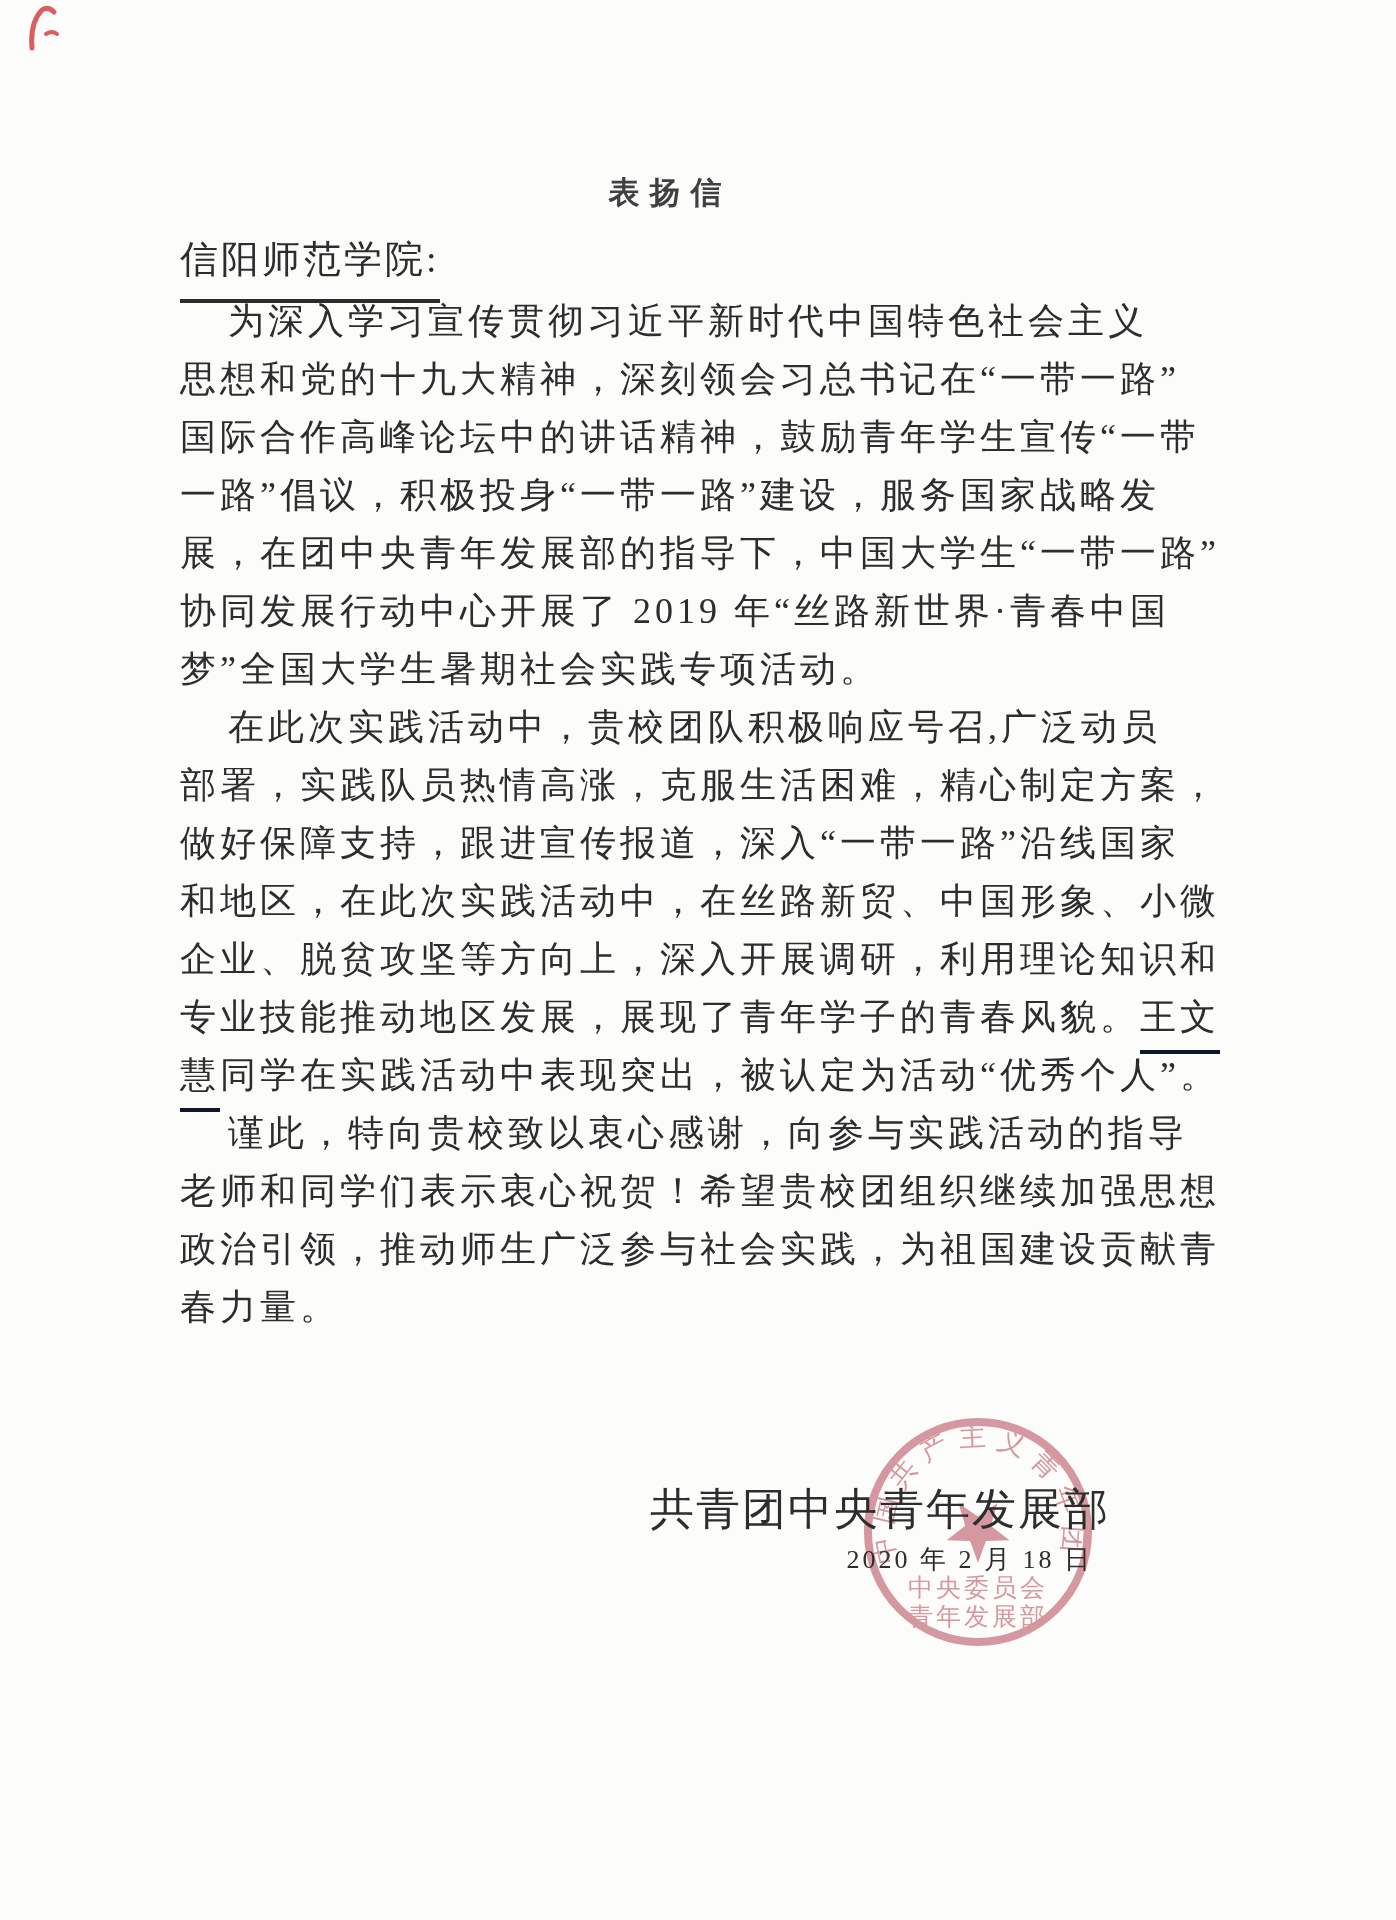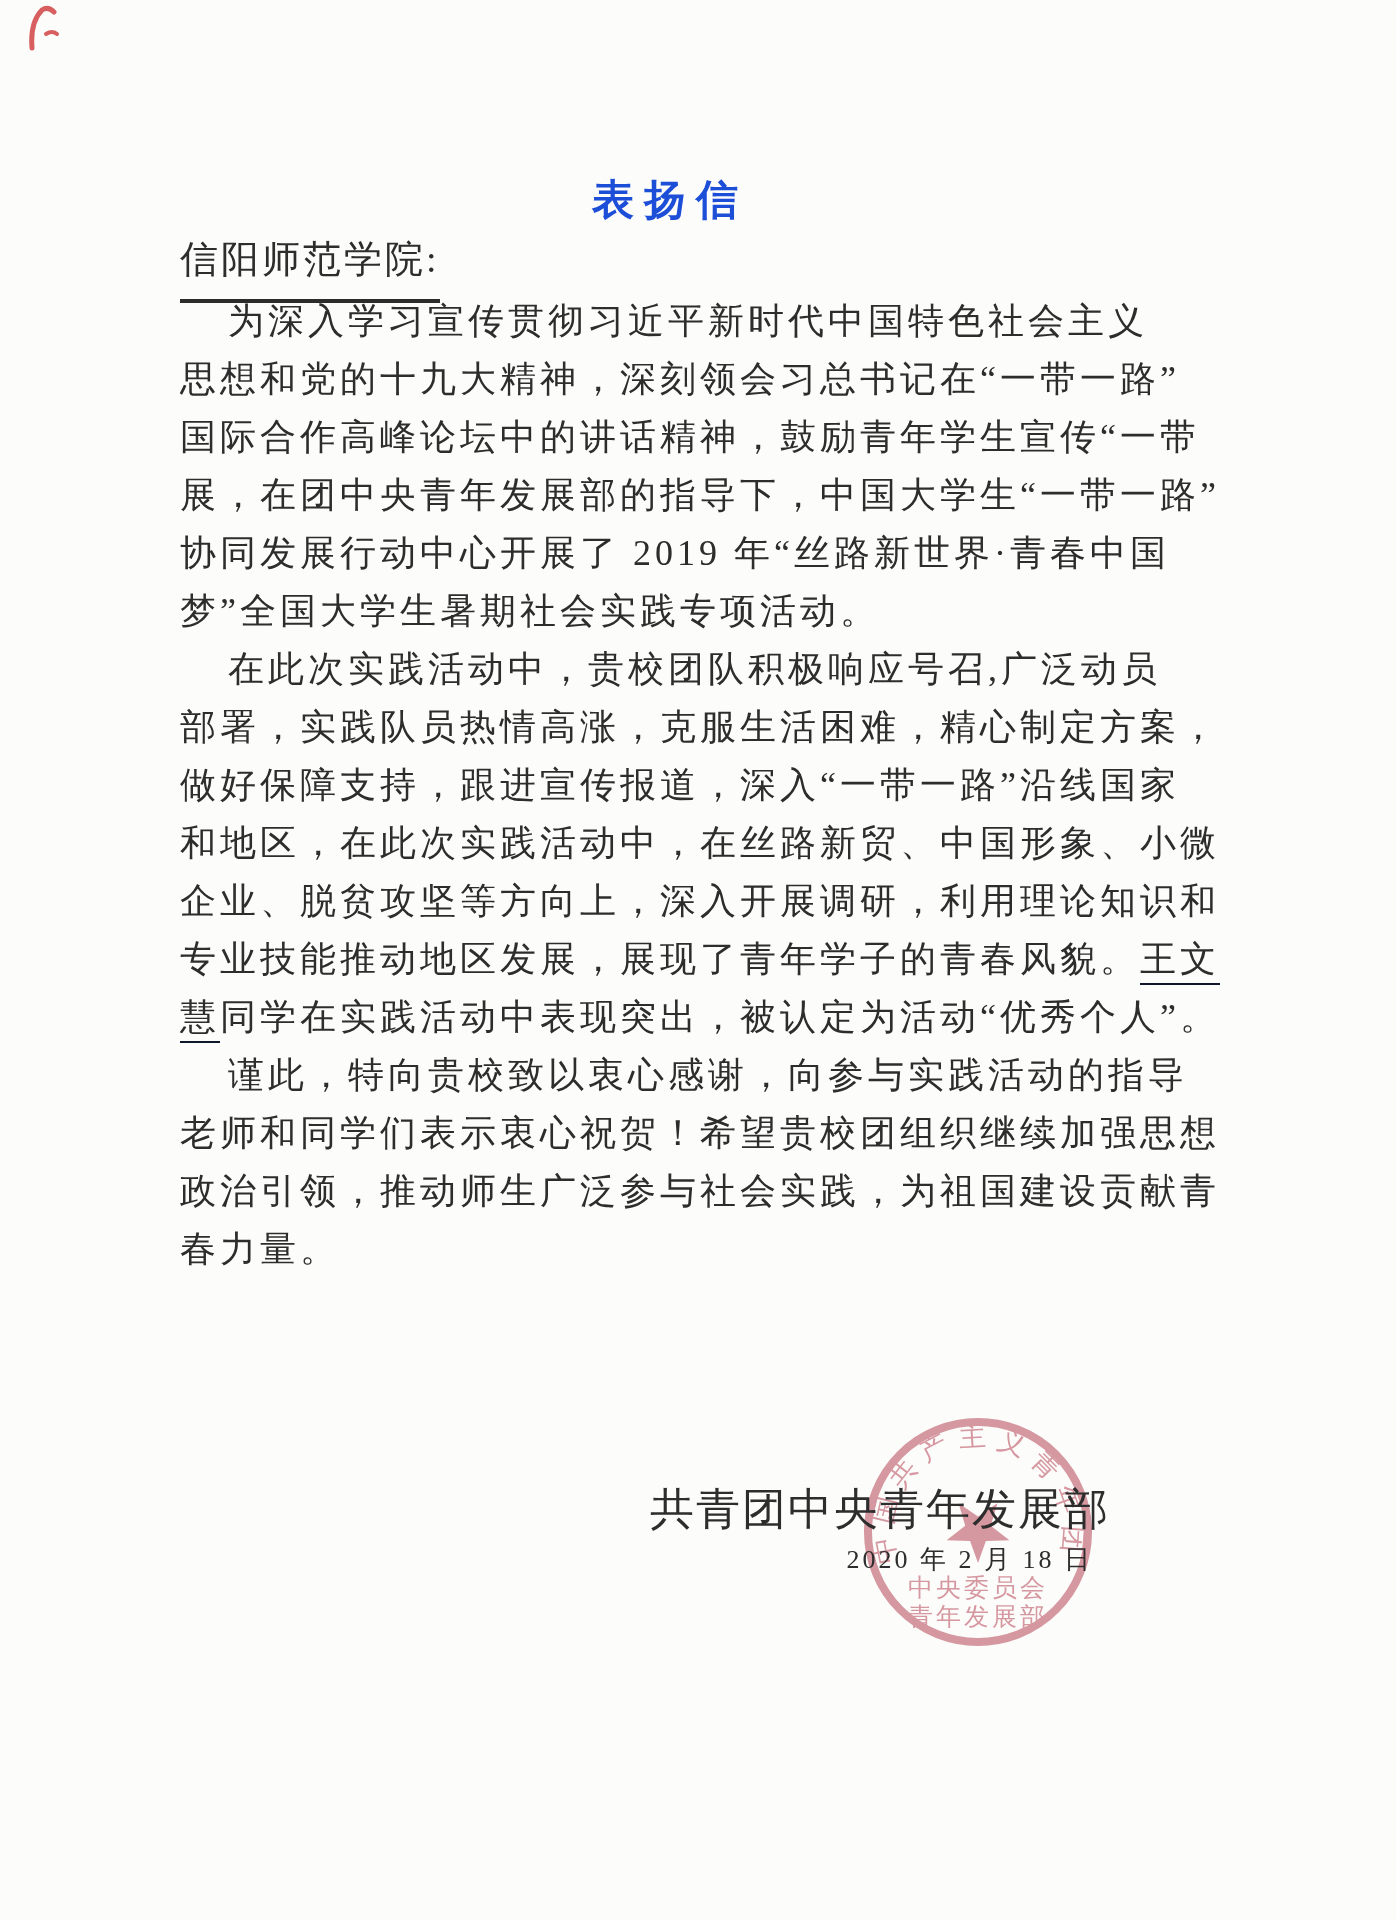--- a/index.html
+++ b/index.html
@@ -12,23 +12,23 @@
     font-family:"Liberation Serif", serif;
     color:#2d2d2d;
     border-right:5px solid #ececea;
   }
   .title{
     position:absolute;
     left:180px;top:172px;width:980px;
     text-align:center;
     font-family:"Liberation Sans", sans-serif;
     font-weight:bold;
-    font-size:42px;
+    font-size:31px;
     letter-spacing:10px;
-    color:#1d4ed8;
+    color:#404040;
     white-space:nowrap;
   }
   .salutation{
     position:absolute;
     left:180px;top:234px;
     font-size:38px;
     letter-spacing:3px;
     white-space:nowrap;
   }
   .salutation .u-line{
@@ -41,22 +41,22 @@
   }
   .line{
     height:58px;
     line-height:58px;
     font-size:36px;
     letter-spacing:4px;
     white-space:nowrap;
   }
   .line.indent{padding-left:48px;}
   .line .u{
-    border-bottom:2px solid #0f172a;
-    padding-bottom:4px;
+    border-bottom:4px solid #0f172a;
+    padding-bottom:13px;
   }
   .signature{
     position:absolute;
     top:1480px;right:286px;
     font-size:44px;
     letter-spacing:2px;
     white-space:nowrap;
     z-index:3;
   }
   .date{
@@ -97,20 +97,21 @@
   <div class="title">表扬信</div>
 
   <div class="salutation">
     <span class="u-line">信阳师范学院:</span>
   </div>
 
   <div class="letter-body">
       <div class="line indent"><span>为深入学习宣传贯彻习近平新时代中国特色社会主义</span></div>
       <div class="line"><span>思想和党的十九大精神，深刻领会习总书记在“一带一路”</span></div>
       <div class="line"><span>国际合作高峰论坛中的讲话精神，鼓励青年学生宣传“一带</span></div>
+      <div class="line"><span>一路”倡议，积极投身“一带一路”建设，服务国家战略发</span></div>
       <div class="line"><span>展，在团中央青年发展部的指导下，中国大学生“一带一路”</span></div>
       <div class="line"><span>协同发展行动中心开展了 2019 年“丝路新世界·青春中国</span></div>
       <div class="line"><span>梦”全国大学生暑期社会实践专项活动。</span></div>
       <div class="line indent"><span>在此次实践活动中，贵校团队积极响应号召,广泛动员</span></div>
       <div class="line"><span>部署，实践队员热情高涨，克服生活困难，精心制定方案，</span></div>
       <div class="line"><span>做好保障支持，跟进宣传报道，深入“一带一路”沿线国家</span></div>
       <div class="line"><span>和地区，在此次实践活动中，在丝路新贸、中国形象、小微</span></div>
       <div class="line"><span>企业、脱贫攻坚等方向上，深入开展调研，利用理论知识和</span></div>
       <div class="line"><span>专业技能推动地区发展，展现了青年学子的青春风貌。</span><span class="u">王文</span></div>
       <div class="line"><span class="u">慧</span><span>同学在实践活动中表现突出，被认定为活动“优秀个人”。</span></div>

